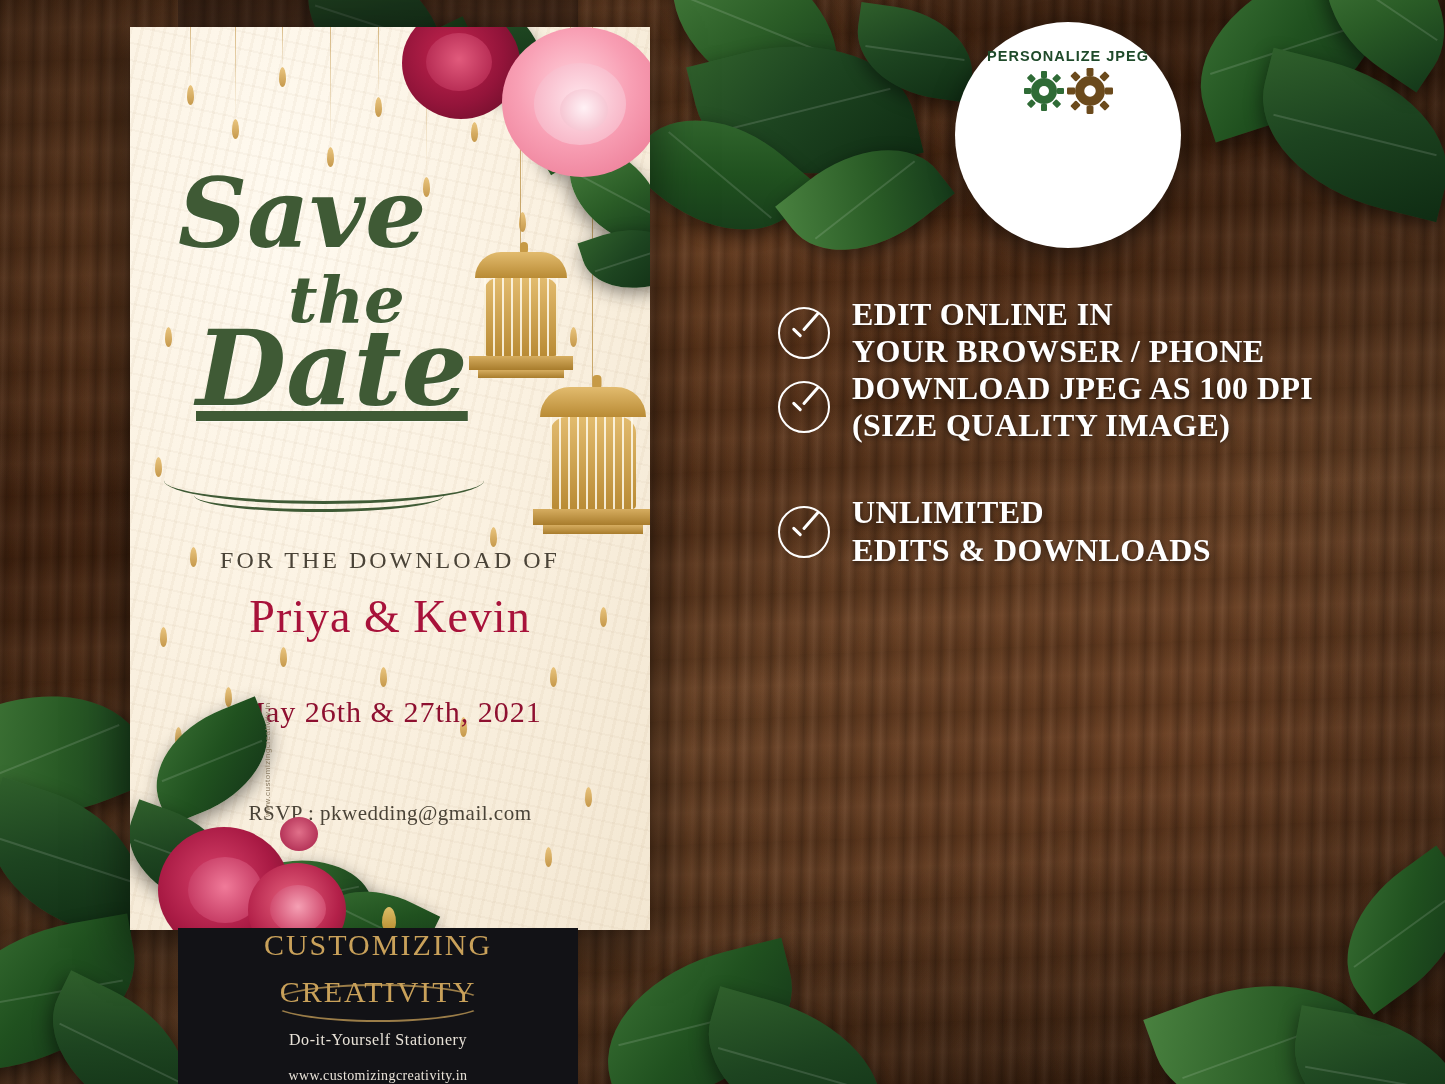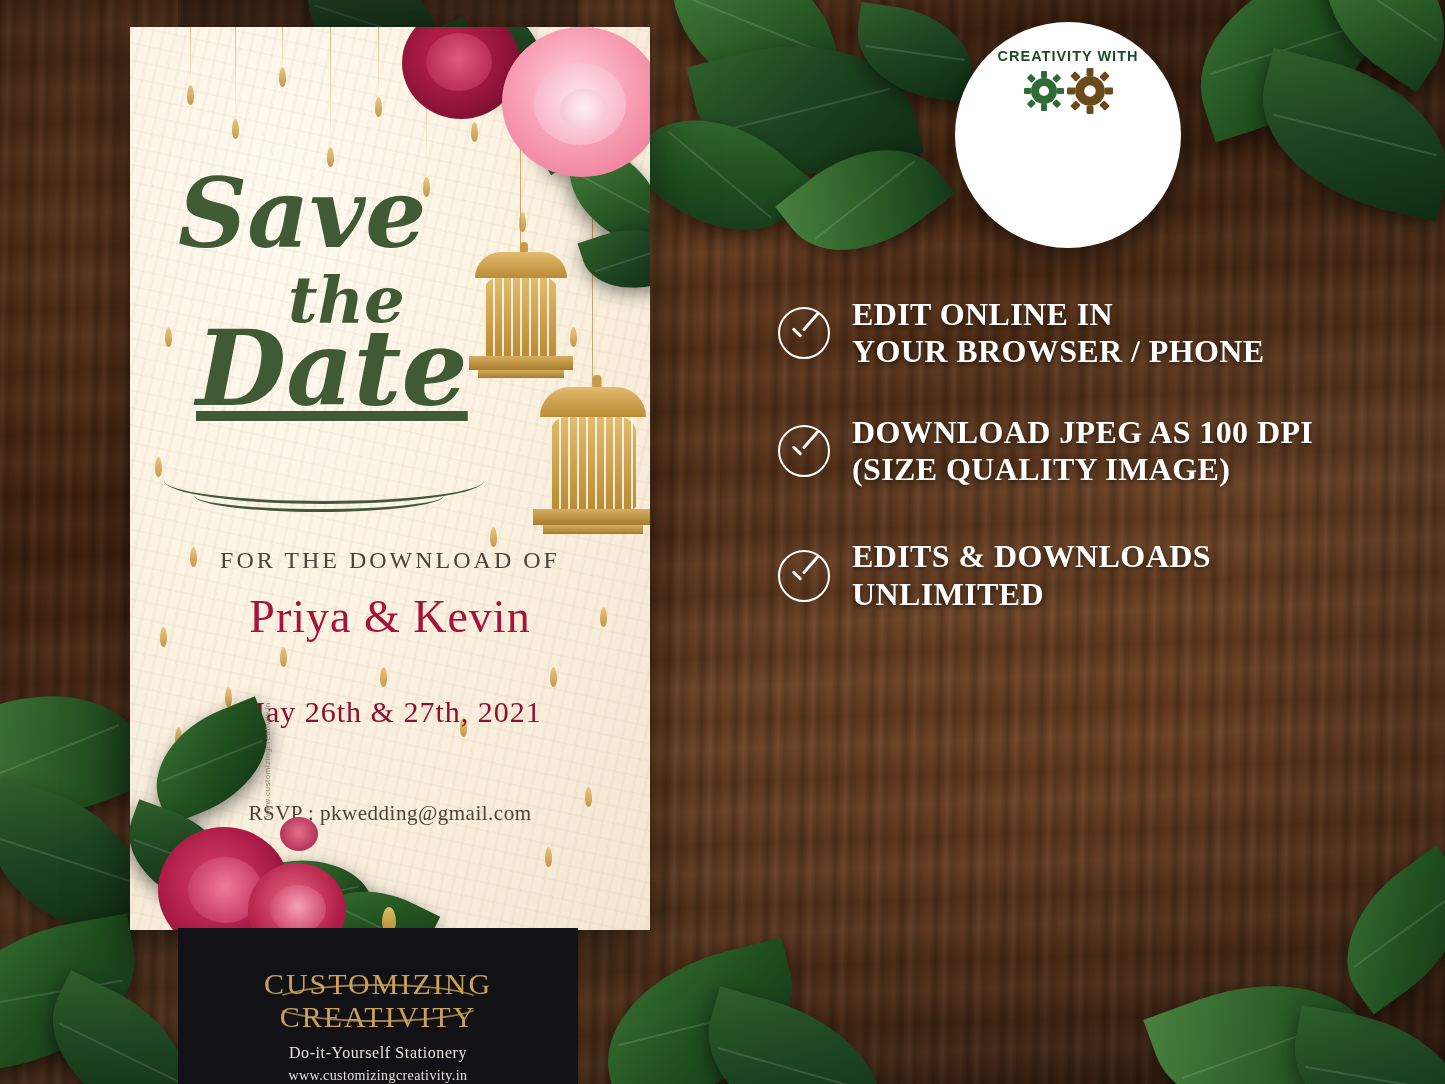--- a/index.html
+++ b/index.html
@@ -103,42 +103,42 @@
   }
   #badge .gears{margin-top:4px;height:46px;display:flex;align-items:center;gap:3px;}
   #badge .corjl{
     font-family:"DejaVu Serif",serif;font-style:italic;font-weight:bold;font-size:58px;
     color:#2f5d33;margin-top:-4px;letter-spacing:-1px;
     background:linear-gradient(180deg,#2f6b36,#5d3a14);-webkit-background-clip:text;background-clip:text;color:transparent;
   }
 
   
   #features{position:absolute;left:778px;top:296px;width:640px;}
-  .frow{display:flex;align-items:center;margin-bottom:44px;}
+  .frow{display:flex;align-items:center;}
   .check{flex:0 0 auto;width:48px;height:48px;border-radius:50%;border:2.5px solid #ffffff;
          position:relative;margin-right:22px;}
   .check:before{
     content:"";position:absolute;left:11px;top:22px;width:12px;height:3px;background:#fff;
     transform:rotate(44deg);border-radius:2px;
   }
   .check:after{
     content:"";position:absolute;left:19px;top:11px;width:24px;height:3.4px;background:#fff;
     transform:rotate(-49deg);border-radius:2px;
   }
   .ftext{
     font-family:"Liberation Serif",serif;font-weight:bold;color:#ffffff;
     font-size:32px;line-height:1.16;letter-spacing:.4px;
     text-shadow:0 2px 5px rgba(0,0,0,.55);
   }
 
   
   #brandpanel{
     position:absolute;left:178px;top:928px;width:400px;height:156px;
     background:#121216;
-    display:flex;flex-direction:column;align-items:center;justify-content:flex-end;
+    display:flex;flex-direction:column;align-items:center;justify-content:space-between;
   }
   #brandpanel .b1{font-family:"Liberation Serif",serif;color:#c9a15a;font-size:30px;letter-spacing:2px;line-height:1.12;text-align:center;}
   #brandpanel .b2{font-family:"Liberation Serif",serif;color:#e8e2d8;font-size:16px;margin-top:10px;letter-spacing:.6px;}
   #brandpanel .b3{font-family:"Liberation Serif",serif;color:#e8e2d8;font-size:14px;margin-top:6px;letter-spacing:.4px;}
   .swirl{position:absolute;left:50%;top:56px;transform:translateX(-50%);width:210px;height:34px;
          border:2px solid rgba(201,161,90,.75);border-radius:50%;border-left-color:transparent;border-right-color:transparent;}
 
   #sidelabel{position:absolute;left:133px;top:790px;transform:rotate(-90deg);transform-origin:left top;
     font-family:"Liberation Sans",sans-serif;font-size:8px;color:#8a7b62;letter-spacing:.5px;white-space:nowrap;}
 </style>
@@ -278,21 +278,21 @@
     <div class="rose" style="left:118px;top:836px;width:98px;height:94px;background:radial-gradient(circle at 45% 40%,#e6637f 0%,#b32049 60%,#78102c 100%);"></div>
     <div class="petal" style="left:140px;top:858px;width:56px;height:48px;background:radial-gradient(circle at 50% 45%,#f5a0b4,#c32c55);"></div>
     <div class="petal" style="left:150px;top:790px;width:38px;height:34px;background:radial-gradient(circle at 50% 45%,#e1708a,#a41c45);"></div>
     <div class="drop" style="left:252px;top:880px;width:14px;height:26px;background:linear-gradient(180deg,#f0c96f,#c8922f);"></div>
   </div>
 
   <div id="sidelabel">www.customizingcreativity.in</div>
 </div>
 
 <div id="badge">
-  <div class="pw">CREATIVITY WITH</div>
+  <div class="pw">PERSONALIZE JPEG</div>
   <div class="gears">
     <svg width="40" height="40" viewBox="0 0 40 40">
       <g fill="#2f6b36">
         <circle cx="20" cy="20" r="13"></circle>
         <g>
           <rect x="17" y="0" width="6" height="7" rx="1"></rect>
           <rect x="17" y="33" width="6" height="7" rx="1"></rect>
           <rect x="0" y="17" width="7" height="6" rx="1"></rect>
           <rect x="33" y="17" width="7" height="6" rx="1"></rect>
           <rect x="4" y="4" width="6" height="7" rx="1" transform="rotate(-45 7 7)"></rect>
@@ -337,22 +337,22 @@
     <div class="check"></div>
     <div class="ftext">
       <div>DOWNLOAD JPEG AS 100 DPI</div>
       <div>(SIZE QUALITY IMAGE)</div>
     </div>
   </div>
 
   <div class="frow" style="margin-bottom:56px;">
     <div class="check"></div>
     <div class="ftext">
+      <div>UNLIMITED</div>
       <div>EDITS &amp; DOWNLOADS</div>
-      <div>UNLIMITED</div>
     </div>
   </div>
 
 
 </div>
 
 <div id="brandpanel">
   <div class="b1">CUSTOMIZING</div>
   <div class="b1">CREATIVITY</div>
   <div class="swirl"></div>

